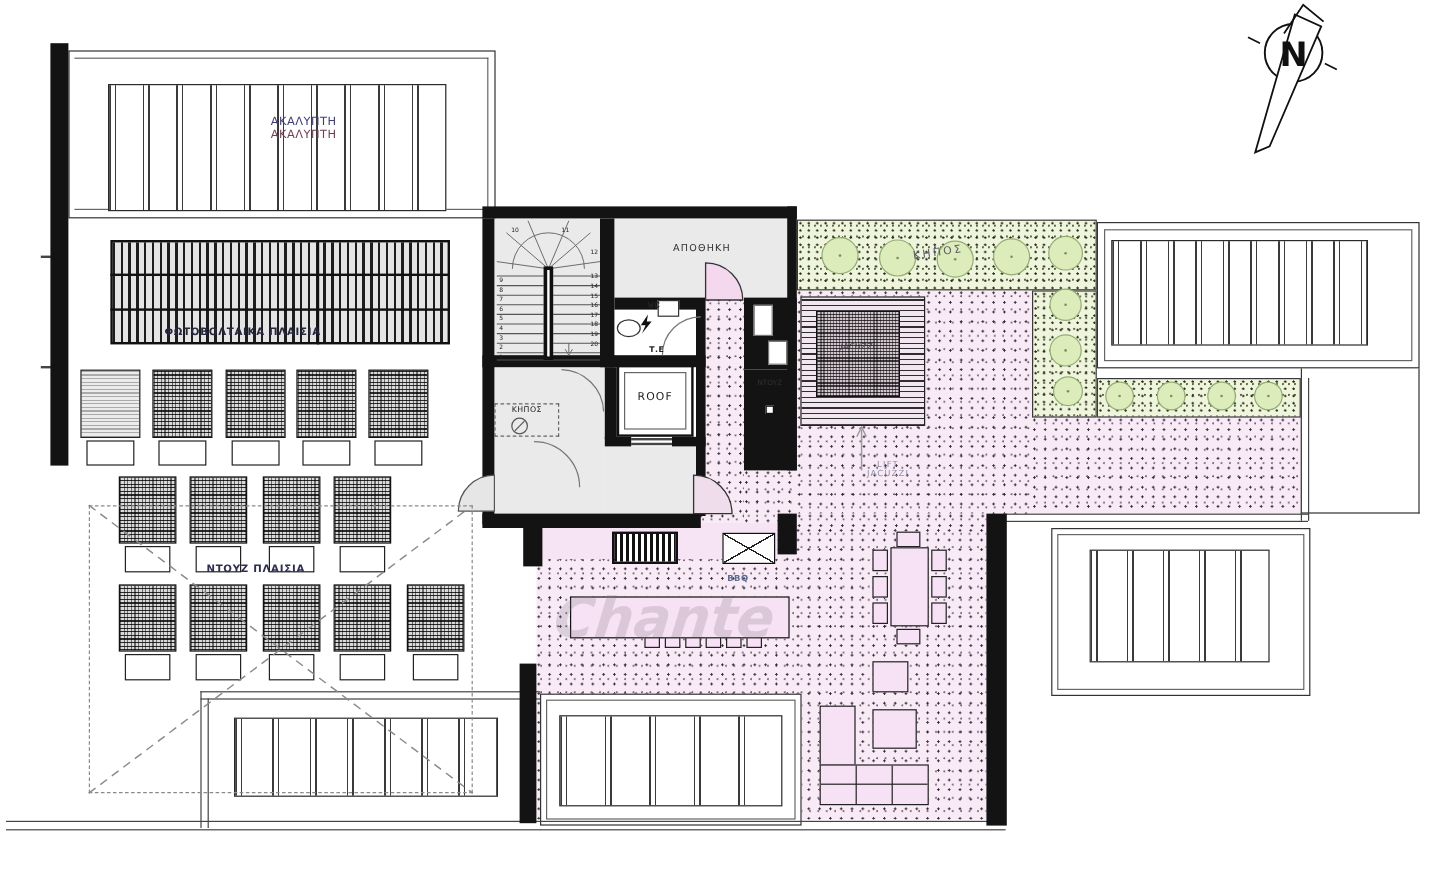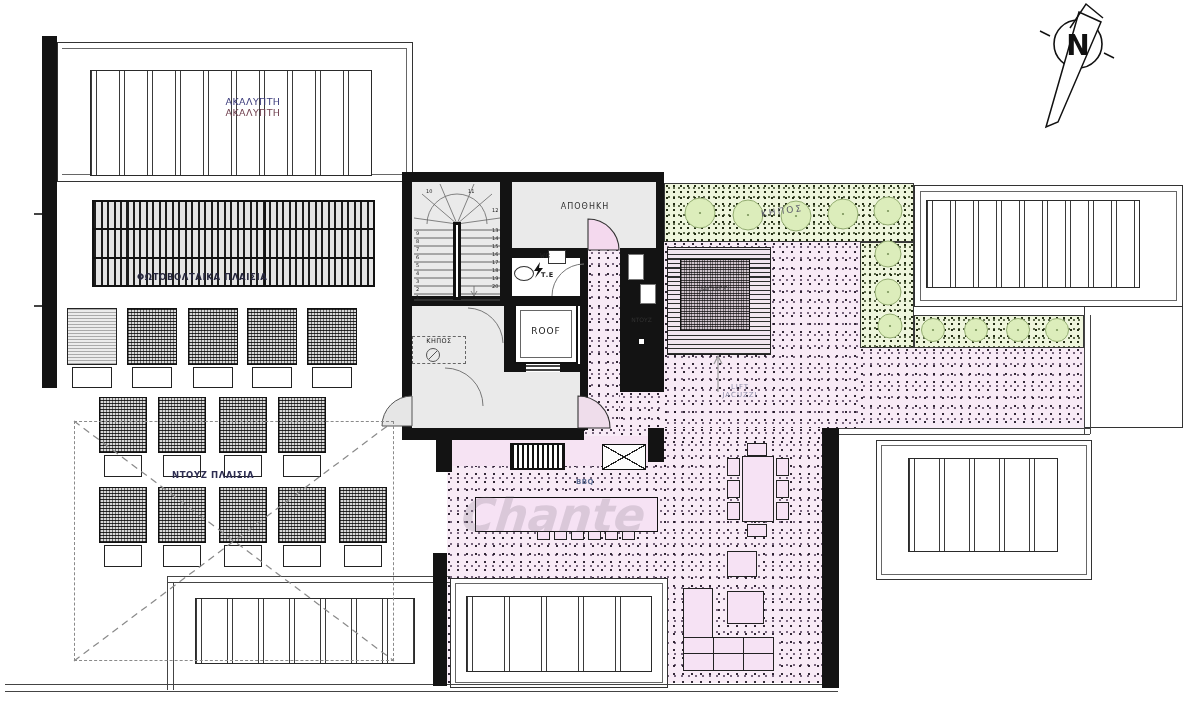--- a/index.html
+++ b/index.html
@@ -189,31 +189,31 @@
     </svg>
 
   <div class="lbl" style="left:178px;top:96px;width:150px;font-size:9.5px;">
     <div style="color:#3c3c7c;">ΑΚΑΛΥΠΤΗ</div>
     <div style="color:#70404f;">ΑΚΑΛΥΠΤΗ</div>
   </div>
   <div class="lbl" style="left:96px;top:272px;font-size:8.5px;color:#26263e;font-weight:bold;letter-spacing:.6px;margin-left:41px;">ΦΩΤΟΒΟΛΤΑΙΚΑ ΠΛΑΙΣΙΑ</div>
   <div class="lbl" style="left:172px;top:470px;font-size:8.5px;color:#2e2e52;font-weight:bold;letter-spacing:.6px;">ΝΤΟΥΖ ΠΛΑΙΣΙΑ</div>
   <div class="lbl" style="left:540px;top:202px;width:90px;font-size:8px;color:#333;letter-spacing:1px;">ΑΠΟΘΗΚΗ</div>
   <div class="lbl" style="left:540px;top:251px;font-size:8px;font-weight:bold;color:#222;font-family:Liberation Mono, monospace;">WC</div>
-  <div class="lbl" style="left:541px;top:272px;font-size:6.5px;font-weight:bold;color:#222;">Τ.Ε</div>
+  <div class="lbl" style="left:541px;top:288px;font-size:6.5px;font-weight:bold;color:#222;">Τ.Ε</div>
   <div class="lbl" style="left:520px;top:326px;width:52px;font-size:9px;color:#222;letter-spacing:1px;">ROOF</div>
   <div class="lbl" style="left:414px;top:338px;width:50px;font-size:6.5px;color:#222;">ΚΗΠΟΣ</div>
   <div class="lbl" style="left:625px;top:316px;width:33px;font-size:6px;color:#333;letter-spacing:0;">ΝΤΟΥΖ</div>
   <div class="lbl" style="left:752px;top:206px;width:60px;font-size:9px;color:#5a5a6a;letter-spacing:2px;transform:rotate(-8deg);">ΚΗΠΟΣ</div>
   <div class="lbl" style="left:681px;top:286px;width:68px;font-size:6.5px;font-style:italic;color:#3a3a3a;">JACUZZI</div>
   <div class="lbl" style="left:710px;top:383px;width:60px;font-size:7px;color:#8d8da8;letter-spacing:1px;">
     <div>LIFT</div>
     <div>JACUZZI</div>
   </div>
-  <div class="lbl" style="left:540px;top:478px;font-size:7px;font-weight:bold;color:#5d6c92;padding-left:36px;">BBQ</div>
+  <div class="lbl" style="left:570px;top:478px;font-size:7px;font-weight:bold;color:#5d6c92;padding-left:36px;">BBQ</div>
   <div class="wm" style="left:462px;top:488px;font-size:46px;">Chante</div>
 <div class="abs gray" style="left: 412px; top: 182px; width: 88px; height: 120px;"></div>
     <div class="abs gray" style="left: 512px; top: 182px; width: 144px; height: 66px;"></div>
     <div class="abs gray" style="left: 412px; top: 306px; width: 92px; height: 122px;"></div>
     <div class="abs gray" style="left: 504px; top: 372px; width: 76px; height: 56px;"></div>
     <div class="abs whitefill" style="left: 512px; top: 258px; width: 68px; height: 38px;"></div>
     <div class="abs pink" style="left: 588px; top: 248px; width: 32px; height: 182px;"></div>
     <div class="abs pink" style="left: 620px; top: 392px; width: 44px; height: 48px;"></div>
     <div class="abs pink" style="left: 582px; top: 428px; width: 38px; height: 12px;"></div>
     <div class="abs pink" style="left: 664px; top: 242px; width: 196px; height: 186px;"></div>

